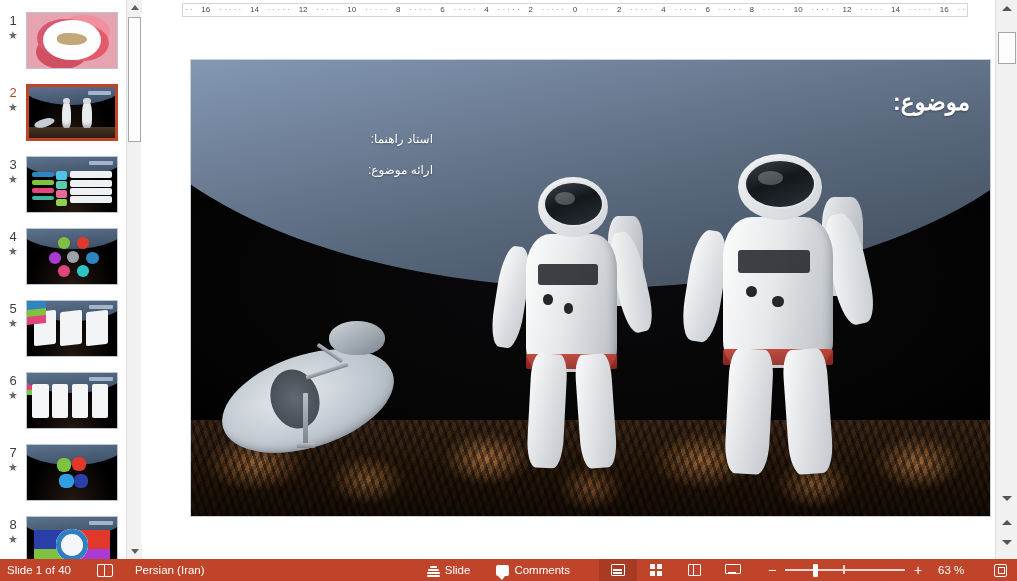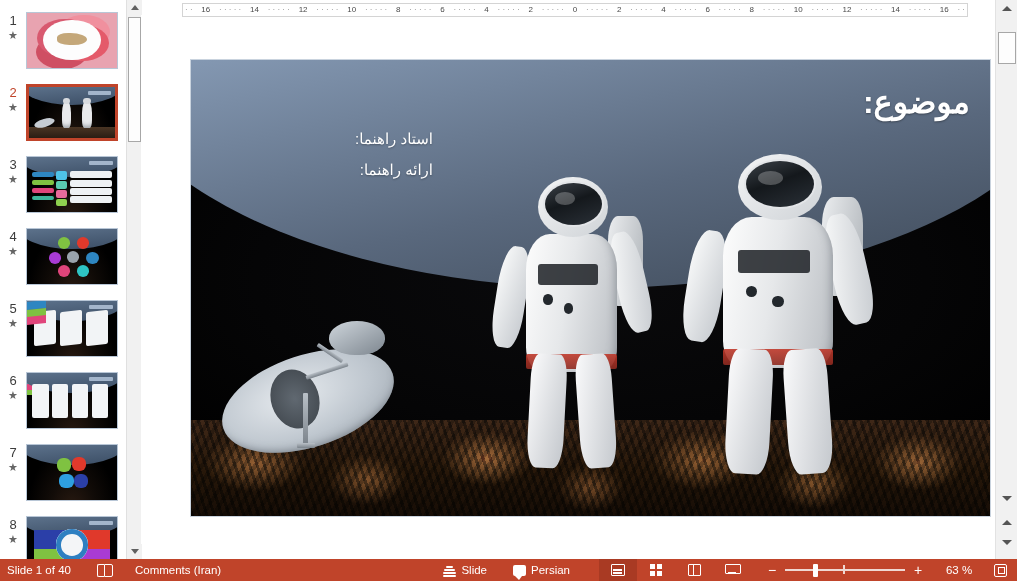--- a/index.html
+++ b/index.html
@@ -186,27 +186,27 @@
     content: ""; position: absolute; inset: 0;
     background:
       repeating-linear-gradient(72deg, rgba(0,0,0,.42) 0 3px, rgba(150,104,60,.13) 3px 7px),
       repeating-linear-gradient(-58deg, rgba(0,0,0,.28) 0 4px, rgba(190,140,88,.1) 4px 9px);
     mix-blend-mode: overlay;
   }
 
   
   #slide-title {
     position: absolute; right: 20px; top: 22px; z-index: 6;
-    color: #ffffff; font-size: 32px; line-height: 40px;
+    color: #ffffff; font-size: 23px; line-height: 40px;
     direction: rtl; font-weight: 600;
     text-shadow: 0 1px 2px rgba(0,0,0,.35);
   }
   .sub-line {
     position: absolute; z-index: 6; color: #ffffff;
-    font-size: 15px; line-height: 20px; direction: rtl; white-space: nowrap;
+    font-size: 12px; line-height: 20px; direction: rtl; white-space: nowrap;
     text-shadow: 0 1px 2px rgba(0,0,0,.3);
   }
   #sub-1 { right: 557px; top: 69px; }
   #sub-2 { right: 557px; top: 100px; }
 
   
   #dish-group { position: absolute; left: 28px; bottom: 64px; width: 205px; height: 135px; z-index: 4; }
   #dish-main {
     position: absolute; left: 0; top: 38px; width: 178px; height: 92px;
     border-radius: 50%; transform: rotate(-18deg);
@@ -311,21 +311,21 @@
   
   #status {
     position: absolute; left: 0; bottom: 0; width: 1017px; height: 22px;
     background: #c0442a; color: #ffffff;
     display: flex; align-items: center; font-size: 11.5px;
   }
   #status .sb-item { display: flex; align-items: center; height: 22px; padding: 0 7px; gap: 5px; }
   #status .sb-item.viewbtn { width: 38px; justify-content: center; padding: 0; }
   #status .sb-item.viewbtn.active { background: #a93a23; }
   #slide-count { padding-left: 8px; }
-  #zoom-pct { width: 42px; text-align: center; }
+  #zoom-pct { width: 42px; text-align: left; }
   .spacer { flex: 1; }
 
   
   .ic { display: inline-block; position: relative; }
   .ic-lang { width: 14px; height: 12px; }
   .ic-lang::before {
     content: ""; position: absolute; left: 0; top: 0; width: 6px; height: 11px;
     border: 1.4px solid #fff; border-right: none; border-radius: 2px 0 0 2px;
   }
   .ic-lang::after {
@@ -665,21 +665,21 @@
         <div class="a-chest"></div>
         <div class="a-dot" style="left:34%;top:43%"></div>
         <div class="a-dot" style="left:48%;top:46%"></div>
         <div class="a-belt"></div>
         <div class="a-leg a-leg-l"></div>
         <div class="a-leg a-leg-r"></div>
       </div>
 
       <div id="slide-title">موضوع:</div>
       <div class="sub-line" id="sub-1">استاد راهنما:</div>
-      <div class="sub-line" id="sub-2">ارائه راهنما:</div>
+      <div class="sub-line" id="sub-2">ارائه موضوع:</div>
     </div>
   </div>
 
   <div id="main-scroll">
     <div class="dbl" style="top:0">
       <span class="dbl-arrow dbl-up"></span>
     </div>
     <div id="ms-thumb"></div>
     <div class="dbl" style="top:490px">
       <span class="dbl-arrow dbl-down"></span>
@@ -693,37 +693,37 @@
   </div>
 
   <div id="status">
     <div class="sb-item" id="slide-count">
       <span>Slide 1 of 40</span>
     </div>
     <div class="sb-item" style="margin-left:12px">
       <span class="ic ic-lang"></span>
     </div>
     <div class="sb-item" style="margin-left:10px">
-      <span>Comments (Iran)</span>
+      <span>Persian (Iran)</span>
     </div>
 
     <div class="spacer"></div>
 
     <div class="sb-item">
       <span class="ic ic-notes">
         <i></i>
           <i></i>
           <i></i>
           <i></i>
       </span>
       <span>Slide</span>
     </div>
     <div class="sb-item" style="margin-left:12px">
       <span class="ic ic-comment"></span>
-      <span>Persian</span>
+      <span>Comments</span>
     </div>
 
     <div class="sb-item viewbtn active" style="margin-left:22px">
       <span class="ic ic-normal"></span>
     </div>
     <div class="sb-item viewbtn">
       <span class="ic ic-sorter">
         <i></i>
           <i></i>
           <i></i>

